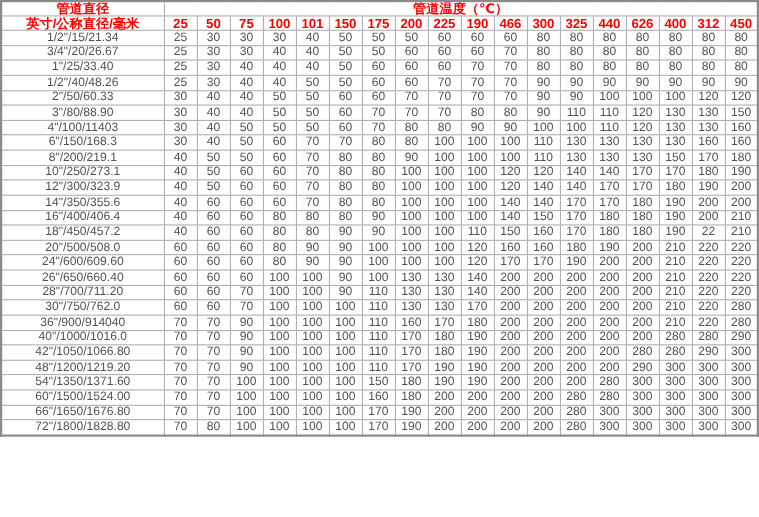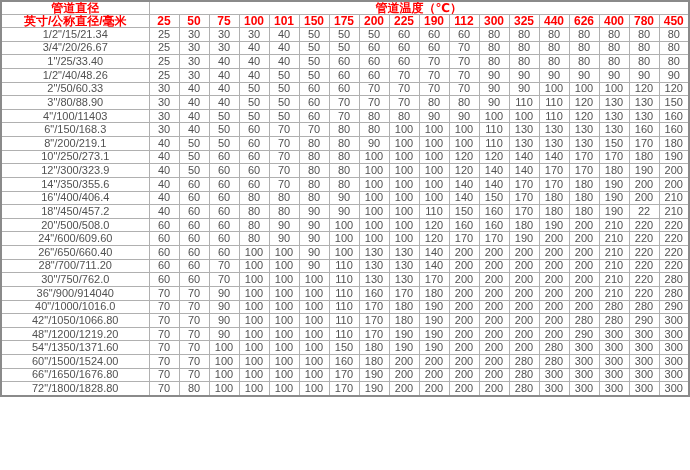--- a/index.html
+++ b/index.html
@@ -71,27 +71,27 @@
     <th>25</th>
         <th>50</th>
         <th>75</th>
         <th>100</th>
         <th>101</th>
         <th>150</th>
         <th>175</th>
         <th>200</th>
         <th>225</th>
         <th>190</th>
-        <th>112</th>
+        <th>466</th>
         <th>300</th>
         <th>325</th>
         <th>440</th>
         <th>626</th>
         <th>400</th>
-        <th>780</th>
+        <th>312</th>
         <th>450</th>
       </tr>
   </thead>
   <tbody id="table-body">
 
   <tr>
         <td class="label-cell">1/2"/15/21.34</td>
         <td class="value-cell">25</td>
         <td class="value-cell">30</td>
         <td class="value-cell">30</td>

